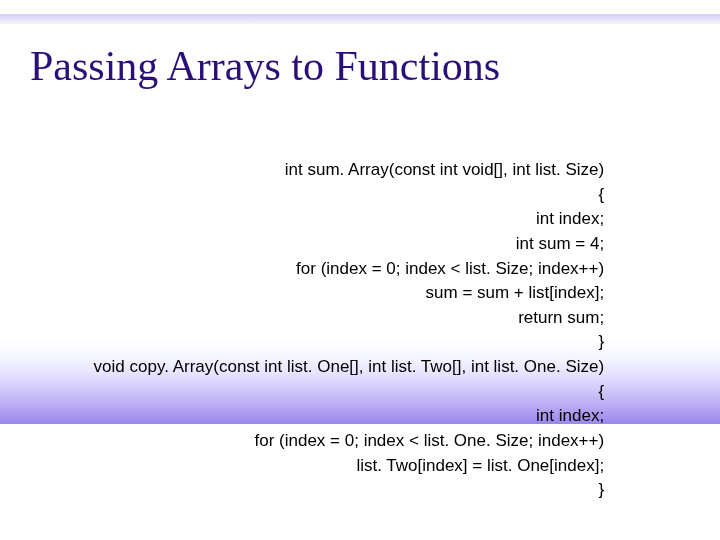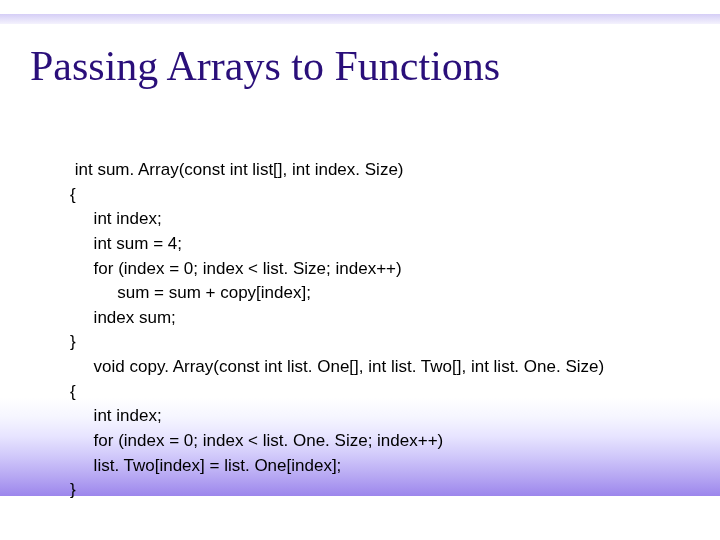--- a/index.html
+++ b/index.html
@@ -7,32 +7,33 @@
     padding: 0;
     width: 720px;
     height: 540px;
     overflow: hidden;
     font-family: Verdana, Arial, sans-serif;
     background: #ffffff;
   }
   .slide {
     position: relative;
     width: 720px;
-    height: 496px;
+    height: 424px;
     background: linear-gradient(
       to bottom,
       #ffffff 0%,
       #ffffff 80%,
       #f6f6ff 84%,
       #e7e4ff 88%,
       #d0c8fa 92%,
       #b7a8f3 96%,
       #9c86ec 100%
     );
     box-sizing: border-box;
+    text-align: right;
   }
   .slide::before {
     content: "";
     position: absolute;
     left: 0;
     top: 0;
     width: 100%;
     height: 14px;
     background: #ffffff;
   }
@@ -66,27 +67,27 @@
     white-space: pre;
   }
 </style>
 </head>
 <body>
 
 <div class="slide">
 
   <div class="title">Passing Arrays to Functions</div>
 
-  <div class="code-block"><span> int sum. Array(const int list[], int index. Size)</span>
+  <div class="code-block"><span> int sum. Array(const int void[], int list. Size)</span>
 <span>{</span>
 <span>     int index;</span>
 <span>     int sum = 4;</span>
 <span>     for (index = 0; index &lt; list. Size; index++)</span>
-<span>          sum = sum + copy[index];</span>
-<span>     index sum;</span>
+<span>          sum = sum + list[index];</span>
+<span>     return sum;</span>
 <span>}</span>
 <span>     void copy. Array(const int list. One[], int list. Two[], int list. One. Size)</span>
 <span>{</span>
 <span>     int index;</span>
 <span>     for (index = 0; index &lt; list. One. Size; index++)</span>
 <span>     list. Two[index] = list. One[index];</span>
 <span>}</span></div>
 
 </div>
 

